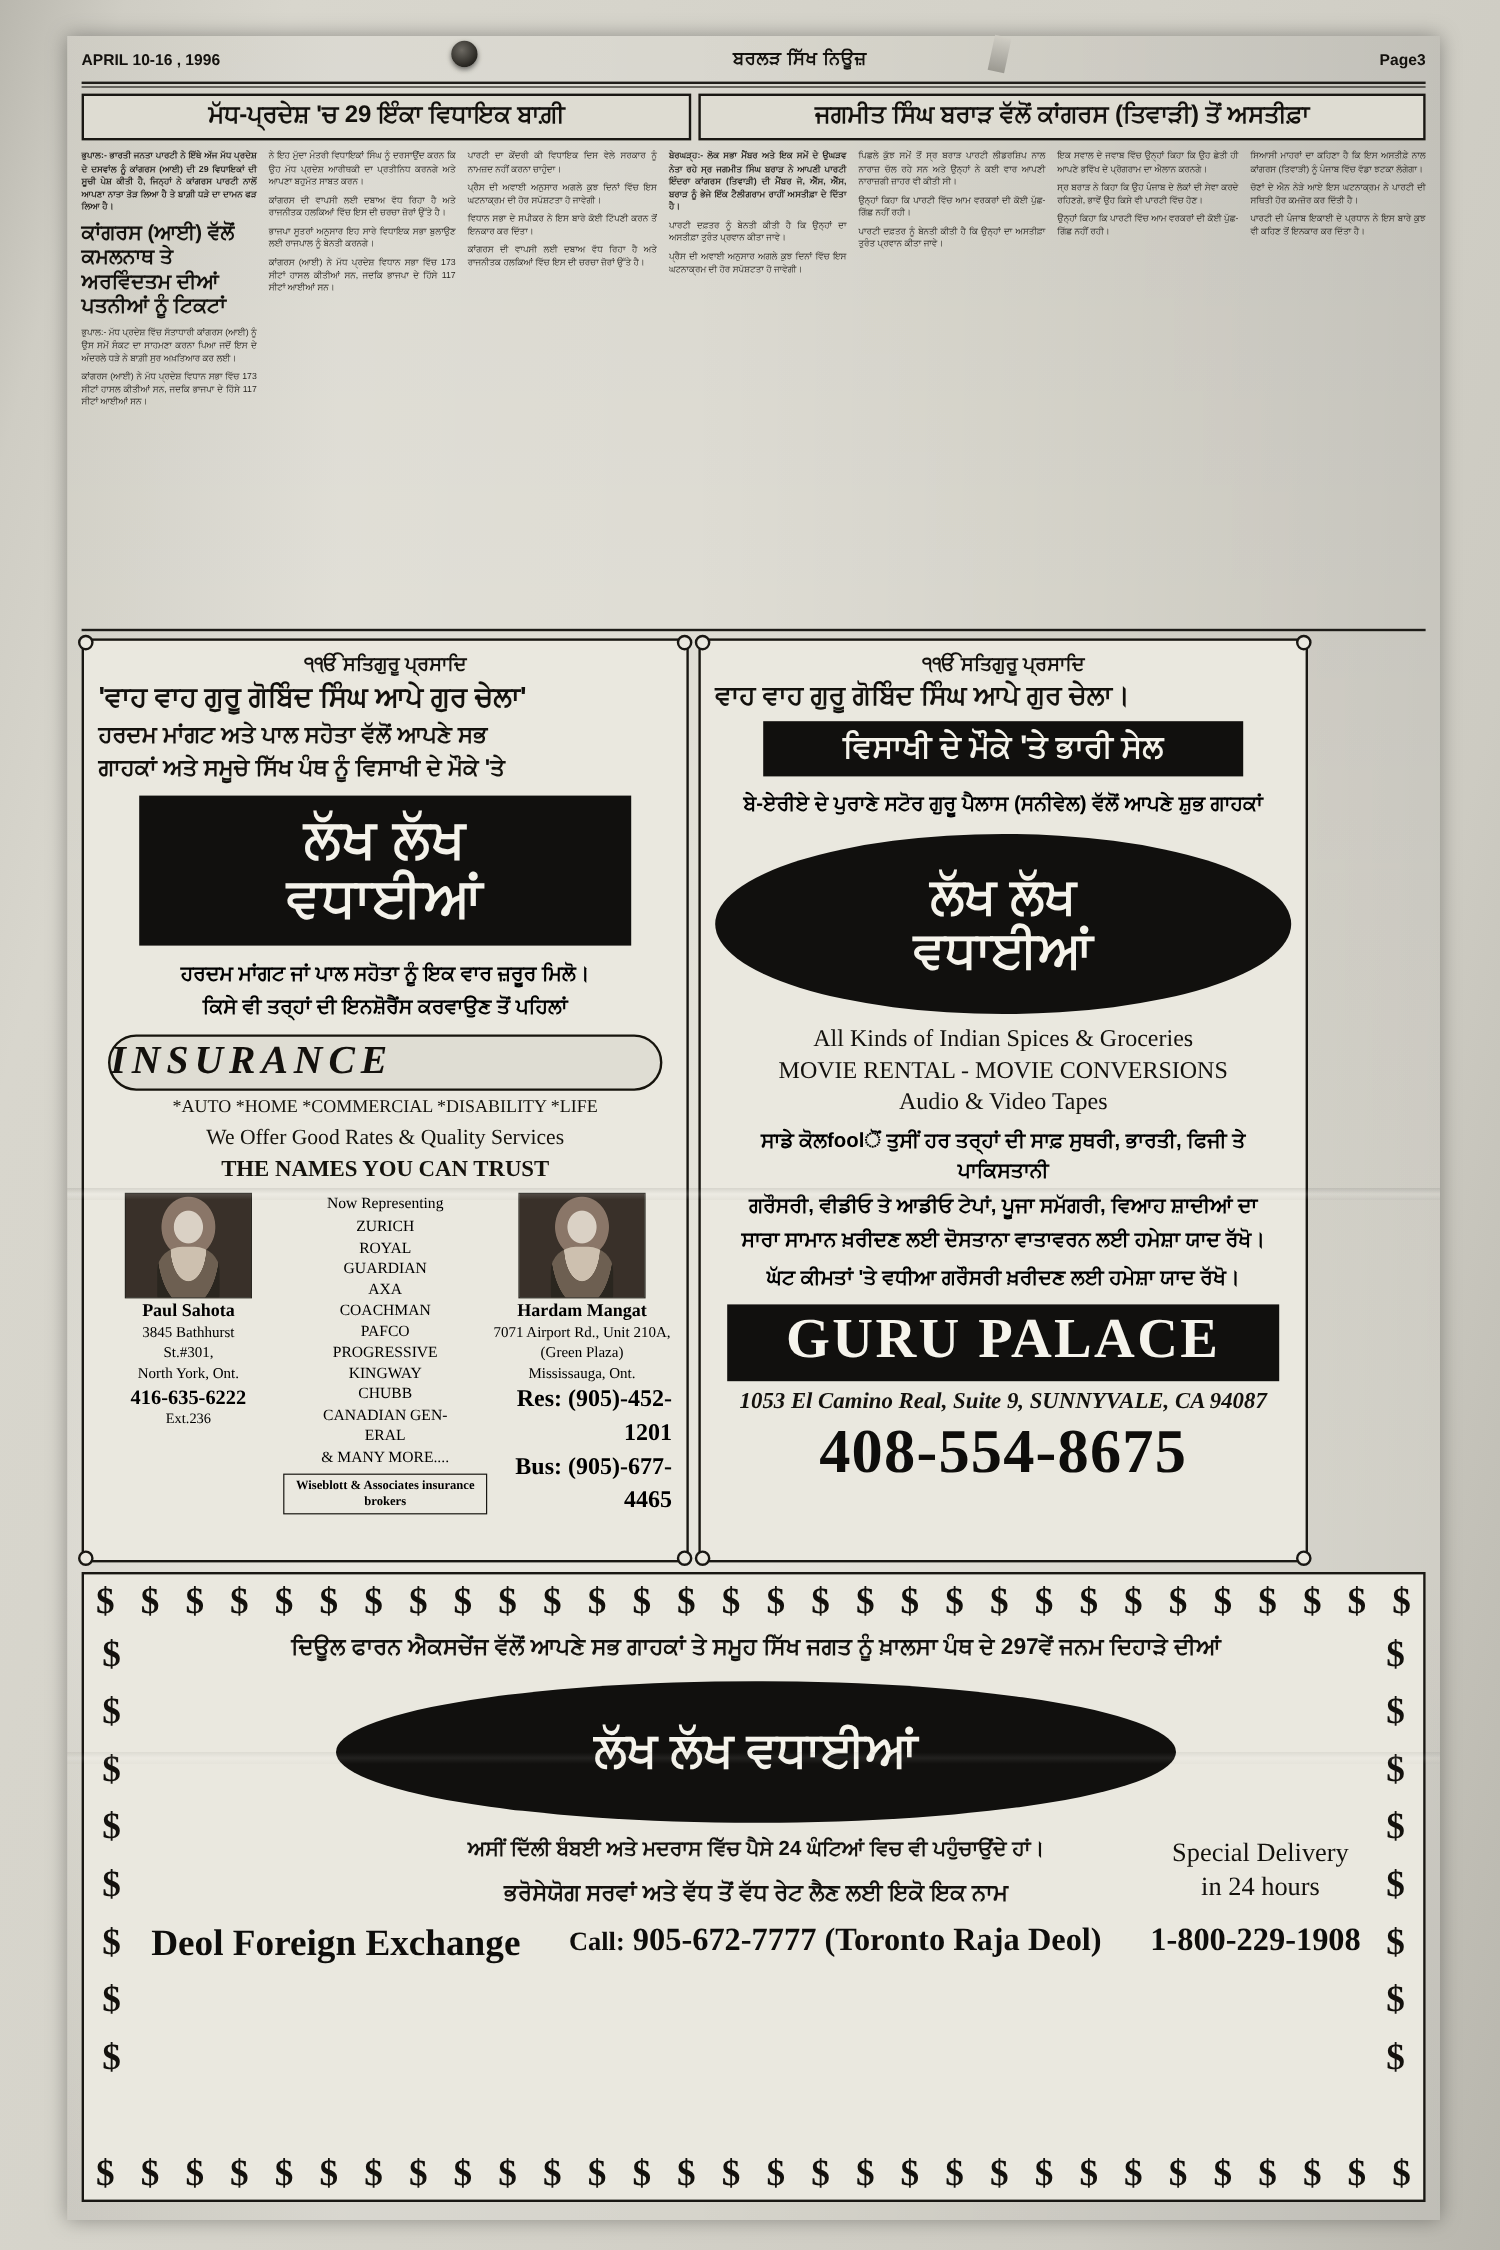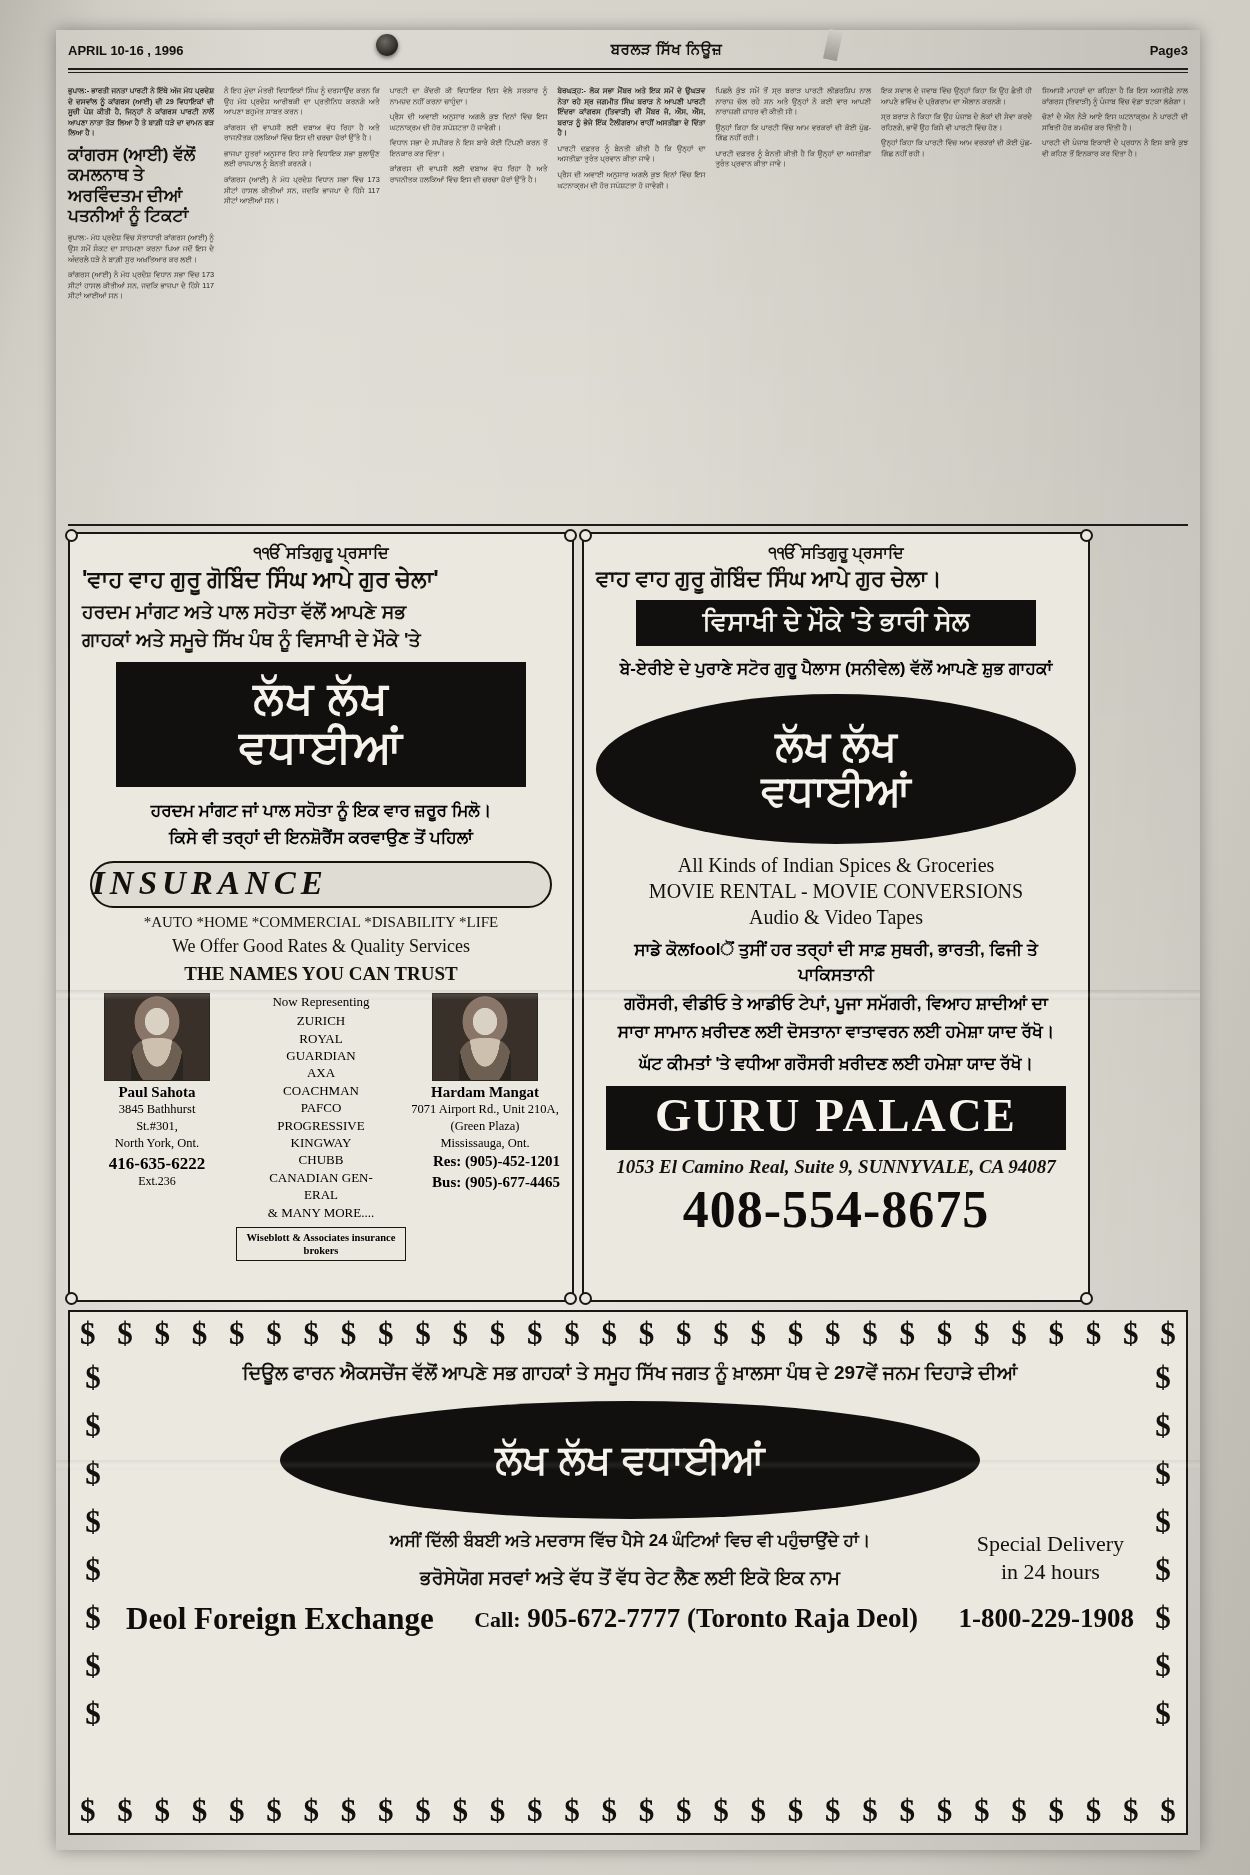--- a/index.html
+++ b/index.html
@@ -172,21 +172,21 @@
   .agent .ln { font-size: 12.5px; line-height: 1.35; }
   .agent .tel { font-weight: bold; font-size: 17px; margin-top: 3px; }
   .agent .ext { font-size: 12px; }
   .carriers {
     width: 170px; text-align: center; font-family: "Liberation Serif", serif; font-size: 13px; line-height: 1.34;
   }
   .carriers .hdr { margin-bottom: 2px; }
   .broker-box {
     border: 1.5px solid #1b1915; font-size: 10.5px; font-weight: bold; padding: 3px 2px; margin-top: 6px; line-height: 1.25;
   }
-  .resbus { font-family: "Liberation Serif", serif; font-size: 15px; font-weight: bold; text-align: right; line-height: 1.4; }
+  .resbus { font-family: "Liberation Serif", serif; font-size: 20px; font-weight: bold; text-align: right; line-height: 1.4; }
 
   
   .visakhi-band {
     margin: 8px 40px 10px; background: #131210; color: #f2f0e8;
     text-align: center; font-size: 26px; font-weight: bold; padding: 6px 4px 9px;
   }
   .rt-line { text-align: center; font-size: 17px; line-height: 1.5; margin: 3px 10px; font-weight: bold; }
   .ellipse-lakh {
     margin: 12px auto 10px; width: 480px; height: 150px;
     background: #131210; color: #f3f1e9; border-radius: 50%;
@@ -232,21 +232,21 @@
     border-radius: 50%; display: flex; align-items: center; justify-content: center;
     font-size: 40px; font-weight: bold;
   }
   .bot-sub { text-align: center; font-size: 17px; font-weight: bold; color: #15130f; }
   .special {
     position: absolute; right: 10px; top: 170px; text-align: center;
     font-family: "Liberation Serif", serif; font-size: 22px; line-height: 1.25; color: #15130f;
   }
   .bot-tag { text-align: center; font-size: 19px; font-weight: bold; margin-top: 16px; color: #15130f; }
   .bot-foot {
-    display: flex; align-items: center; justify-content: space-between; margin-top: 12px;
+    display: flex; align-items: flex-start; justify-content: space-between; margin-top: 12px;
     font-family: "Liberation Serif", serif; color: #100f0d;
   }
   .brandname { font-weight: bold; font-size: 31px; }
   .callno { font-weight: bold; font-size: 27px; }
   .callno .lbl { font-size: 22px; }
   .tollfree { font-weight: bold; font-size: 27px; }
 
   .clip {
     position: absolute; left: 320px; top: 4px; width: 22px; height: 22px; border-radius: 50%;
     background: radial-gradient(circle at 40% 35%, #6d6a63, #2a2823 70%, #121110);
@@ -270,20 +270,24 @@
 
     <div class="masthead">
       <div>APRIL 10-16 , 1996</div>
       <div class="center">ਬਰਲੜ ਸਿੱਖ ਨਿਊਜ਼</div>
       <div>Page3</div>
     </div>
     <div class="rule r1"></div>
     <div class="rule r2"></div>
 
     <div class="news">
+      <div class="headline-row">
+        <div class="hl left">ਮੱਧ-ਪ੍ਰਦੇਸ਼ 'ਚ 29 ਇੰਕਾ ਵਿਧਾਇਕ ਬਾਗ਼ੀ</div>
+        <div class="hl right">ਜਗਮੀਤ ਸਿੰਘ ਬਰਾੜ ਵੱਲੋਂ ਕਾਂਗਰਸ (ਤਿਵਾੜੀ) ਤੋਂ ਅਸਤੀਫ਼ਾ</div>
+      </div>
       <div class="cols">
 
         <div class="col c1">
           <p class="lead">ਭੁਪਾਲ:- ਭਾਰਤੀ ਜਨਤਾ ਪਾਰਟੀ ਨੇ ਇੱਥੇ ਅੱਜ ਮੱਧ ਪ੍ਰਦੇਸ਼ ਦੇ ਦਸਵਾਂਲ ਨੂੰ ਕਾਂਗਰਸ (ਆਈ) ਦੀ 29 ਵਿਧਾਇਕਾਂ ਦੀ ਸੂਚੀ ਪੇਸ਼ ਕੀਤੀ ਹੈ, ਜਿਨ੍ਹਾਂ ਨੇ ਕਾਂਗਰਸ ਪਾਰਟੀ ਨਾਲੋਂ ਆਪਣਾ ਨਾਤਾ ਤੋੜ ਲਿਆ ਹੈ ਤੇ ਬਾਗ਼ੀ ਧੜੇ ਦਾ ਦਾਮਨ ਫੜ ਲਿਆ ਹੈ।</p>
           <div class="subhead">ਕਾਂਗਰਸ (ਆਈ) ਵੱਲੋਂ ਕਮਲਨਾਥ ਤੇ ਅਰਵਿੰਦਤਮ ਦੀਆਂ ਪਤਨੀਆਂ ਨੂੰ ਟਿਕਟਾਂ</div>
           <p>ਭੁਪਾਲ:- ਮੱਧ ਪ੍ਰਦੇਸ਼ ਵਿੱਚ ਸੱਤਾਧਾਰੀ ਕਾਂਗਰਸ (ਆਈ) ਨੂੰ ਉਸ ਸਮੇਂ ਸੰਕਟ ਦਾ ਸਾਹਮਣਾ ਕਰਨਾ ਪਿਆ ਜਦੋਂ ਇਸ ਦੇ ਅੰਦਰਲੇ ਧੜੇ ਨੇ ਬਾਗ਼ੀ ਸੁਰ ਅਖ਼ਤਿਆਰ ਕਰ ਲਈ।</p>
           <p>ਕਾਂਗਰਸ (ਆਈ) ਨੇ ਮੱਧ ਪ੍ਰਦੇਸ਼ ਵਿਧਾਨ ਸਭਾ ਵਿੱਚ 173 ਸੀਟਾਂ ਹਾਸਲ ਕੀਤੀਆਂ ਸਨ, ਜਦਕਿ ਭਾਜਪਾ ਦੇ ਹਿੱਸੇ 117 ਸੀਟਾਂ ਆਈਆਂ ਸਨ।</p>
         </div>
 
         <div class="col c2">

